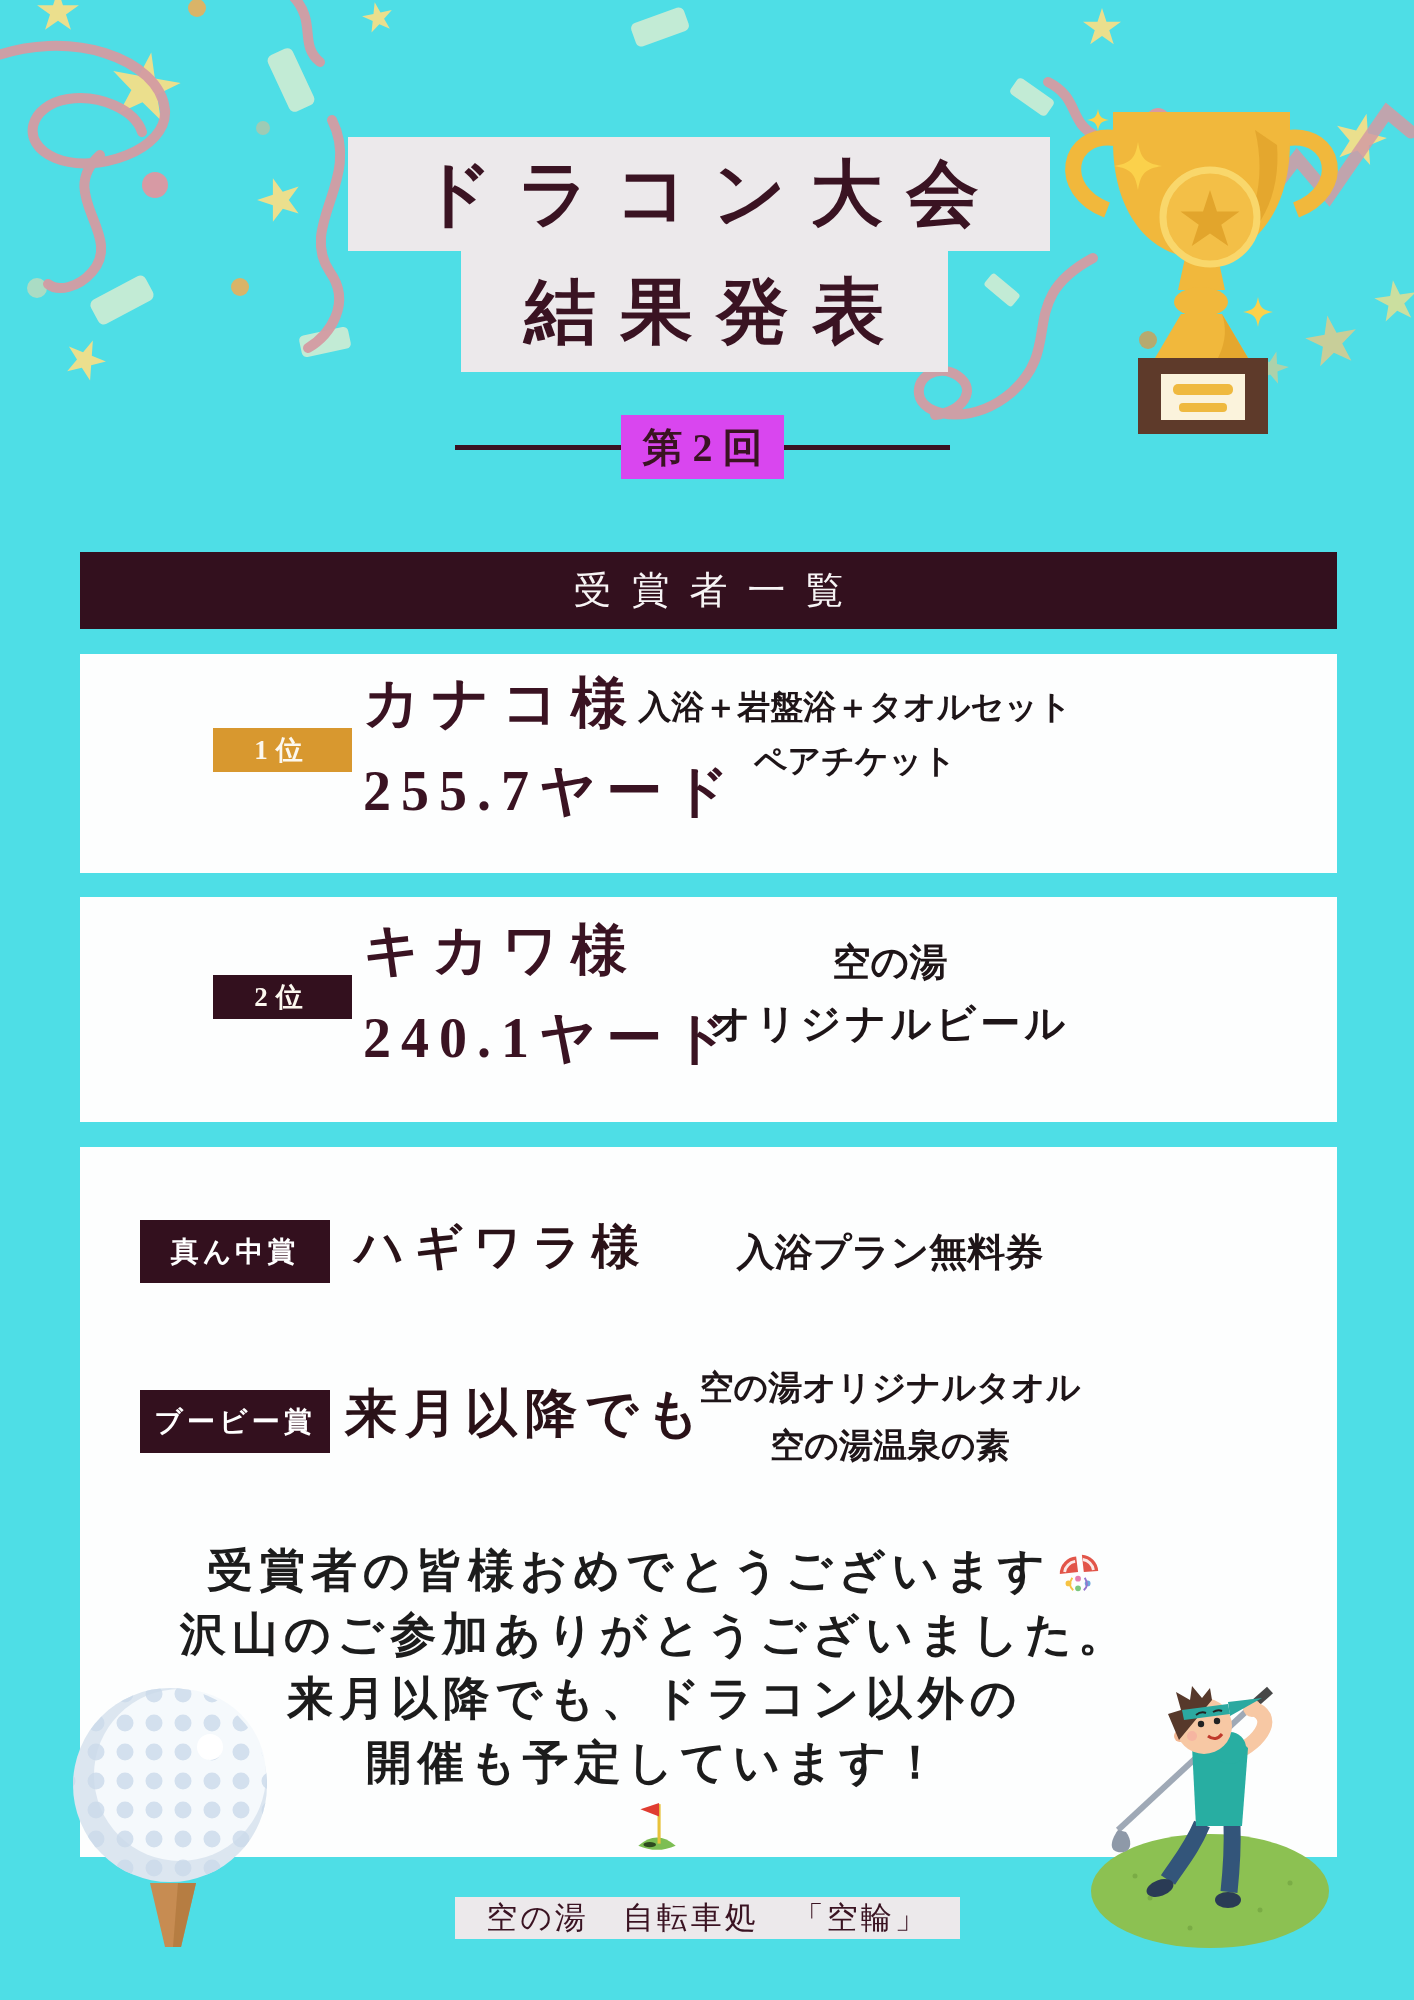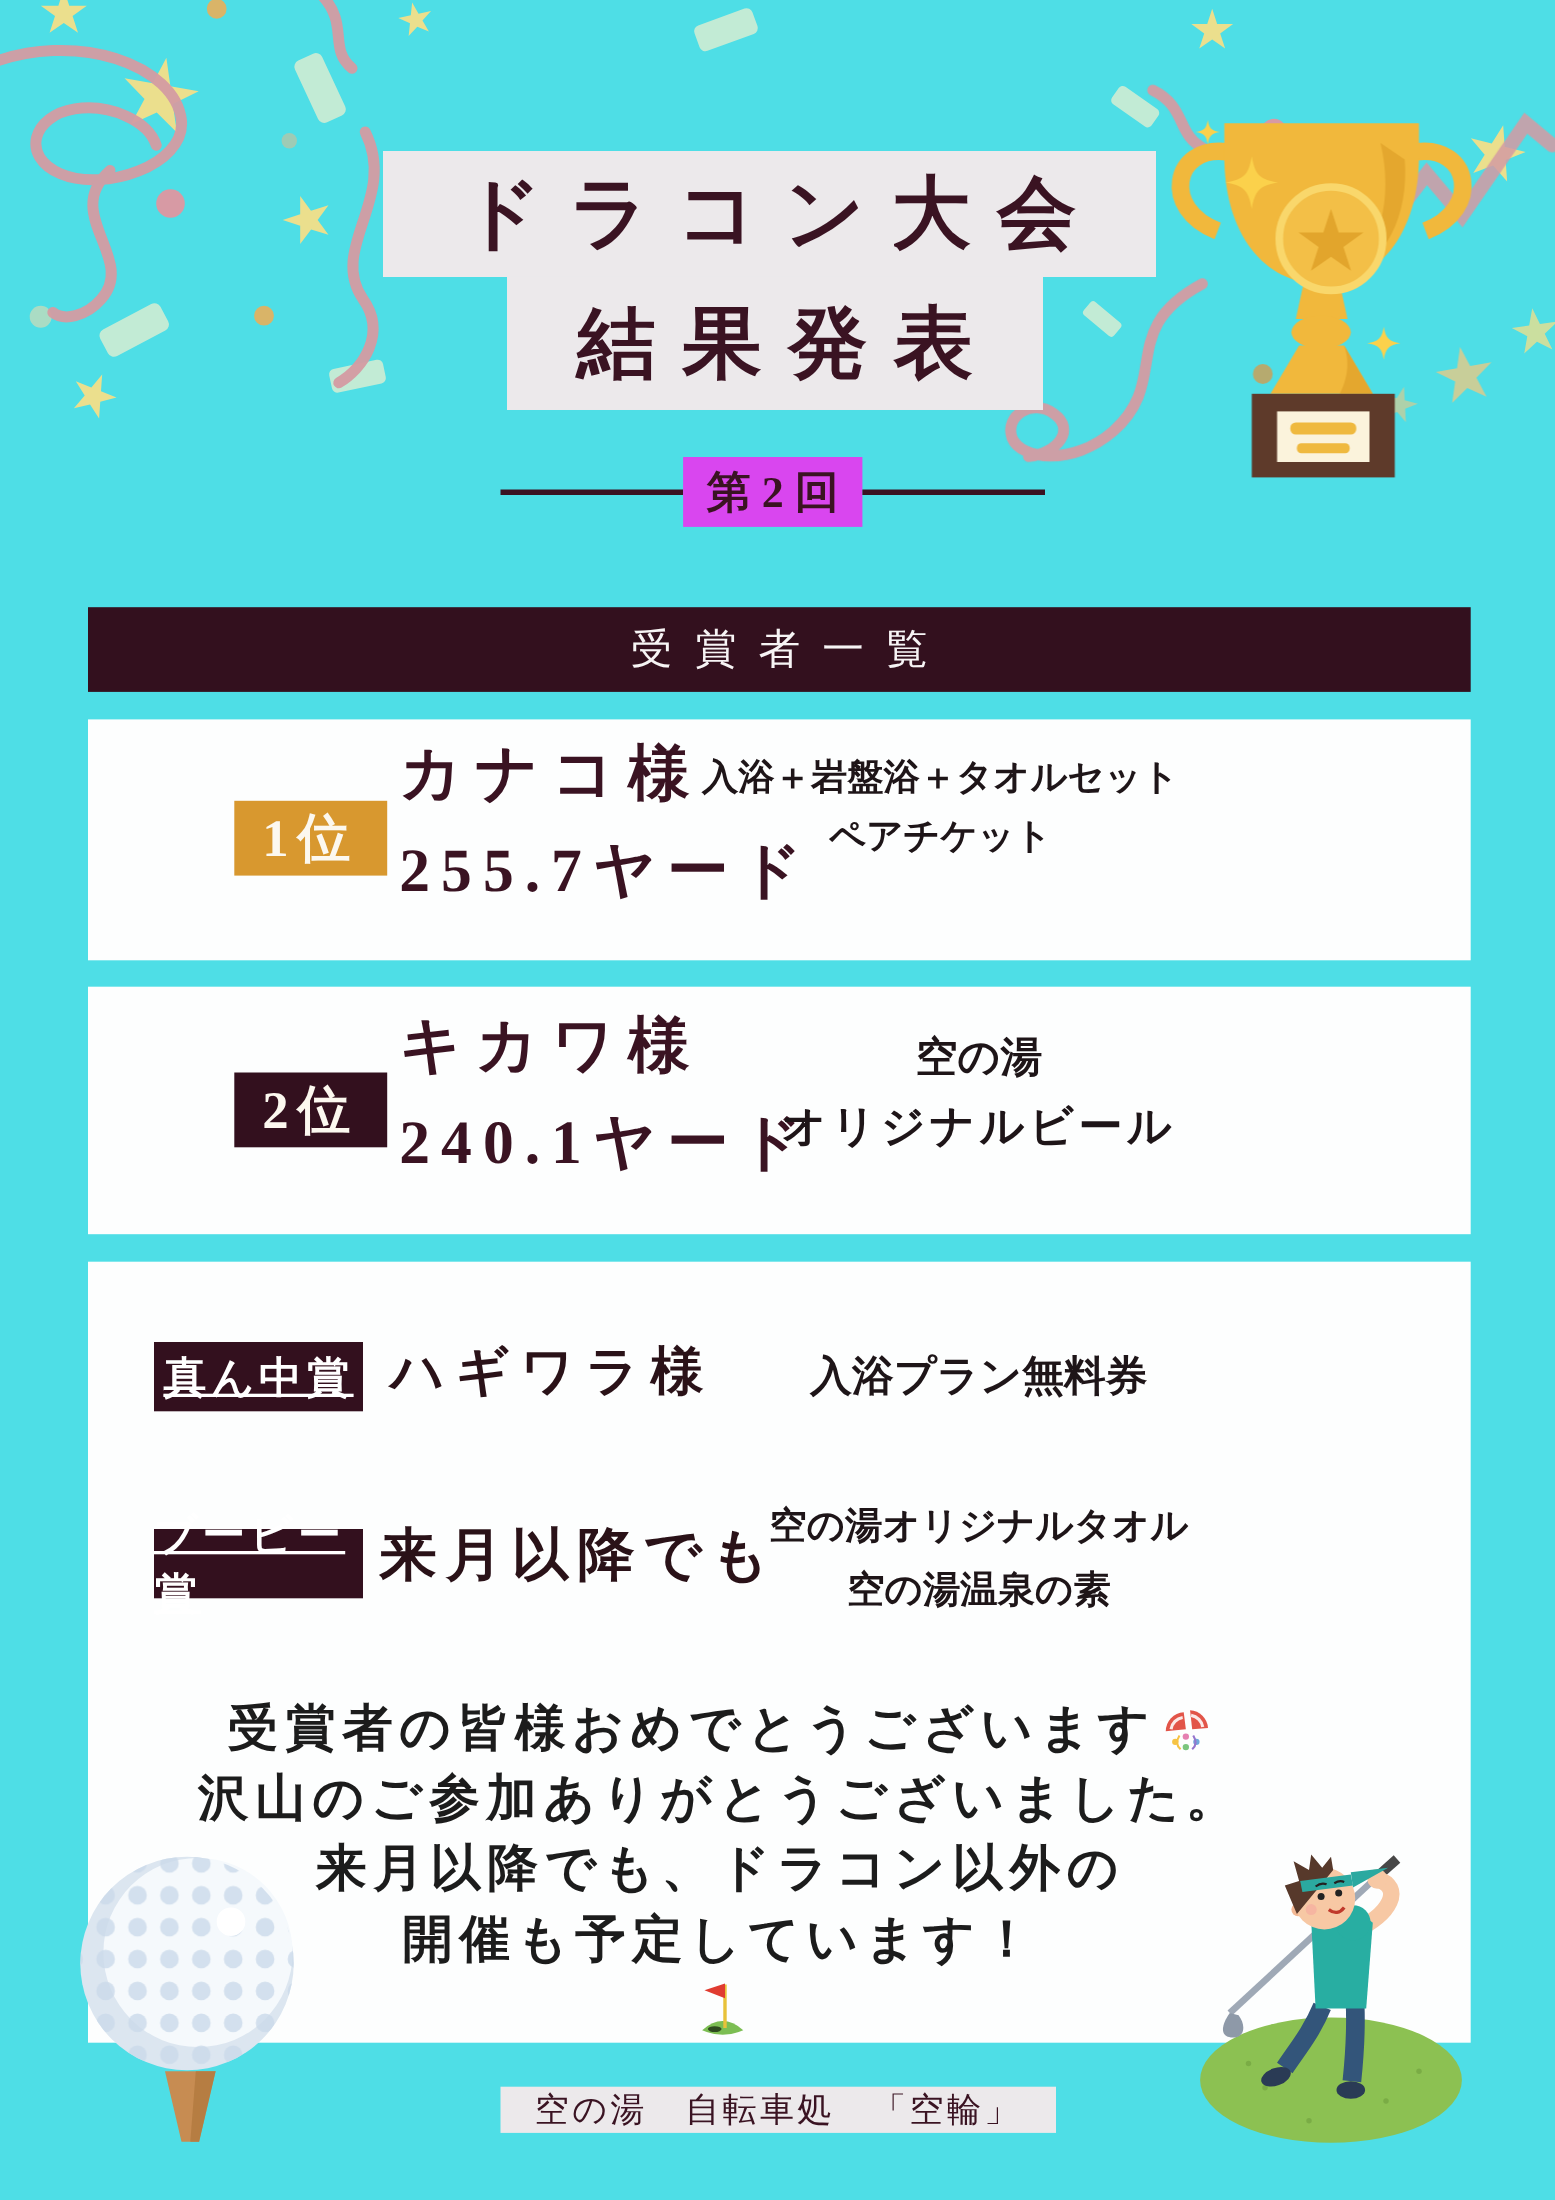--- a/index.html
+++ b/index.html
@@ -22,22 +22,22 @@
   .banner{left:80px;top:552px;width:1257px;height:77px;background:#33101E;display:flex;align-items:center;justify-content:center;z-index:2;}
   .banner-text{color:#F7F4F5;font-size:38px;letter-spacing:20px;text-indent:20px;}
   
   .card{position:absolute;left:80px;width:1257px;background:#FDFEFE;z-index:2;}
   .card1{top:654px;height:219px;}
   .card2{top:897px;height:225px;}
   .card3{top:1147px;height:710px;}
   .rank-badge{position:absolute;display:flex;align-items:center;justify-content:center;color:#FCF8EF;font-weight:bold;}
   .badge-gold{background:#D8982F;}
   .badge-maroon{background:#33101E;}
-  .badge-rank{left:133px;width:139px;height:68px;font-size:48px;letter-spacing:8px;align-items:center;}
-  .badge-award{left:60px;width:190px;height:63px;font-size:39px;letter-spacing:4px;color:#FFFFFF;text-decoration:underline;}
+  .badge-rank{left:133px;width:139px;height:44px;font-size:27px;letter-spacing:8px;align-items:center;}
+  .badge-award{left:60px;width:190px;height:63px;font-size:28px;letter-spacing:4px;color:#FFFFFF;}
   .winner-name{position:absolute;font-weight:bold;font-size:56px;letter-spacing:12px;color:#3A1322;white-space:nowrap;}
   .winner-score{position:absolute;font-weight:bold;font-size:56px;letter-spacing:10px;color:#3A1322;white-space:nowrap;}
   .prize-box{position:absolute;text-align:center;font-weight:bold;color:#1E1518;}
   .award-name{position:absolute;font-weight:bold;color:#2A1218;white-space:nowrap;}
   
   .message{left:30px;top:392px;width:1090px;text-align:center;font-weight:bold;color:#1C1C1C;font-size:46px;letter-spacing:6px;}
   .msg-line{line-height:64px;white-space:nowrap;}
   .msg-icon{display:inline-block;width:48px;height:54px;vertical-align:-12px;margin-left:4px;}
   
   .footer{left:455px;top:1897px;width:505px;height:42px;background:#ECE9EB;display:flex;align-items:center;justify-content:center;z-index:2;}

